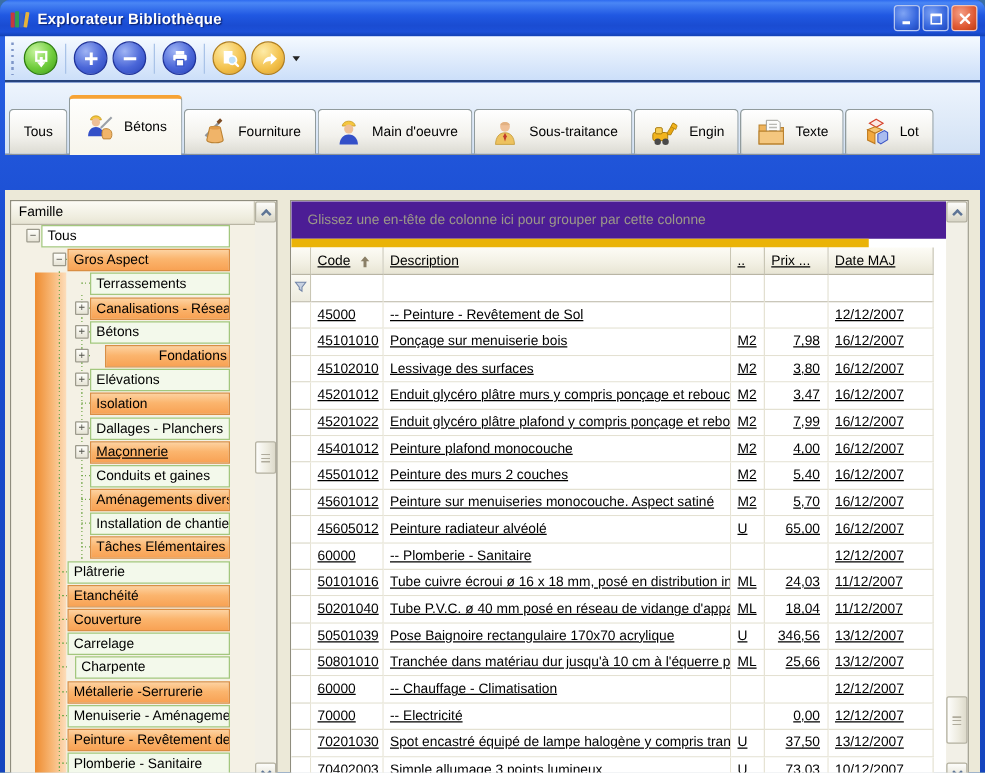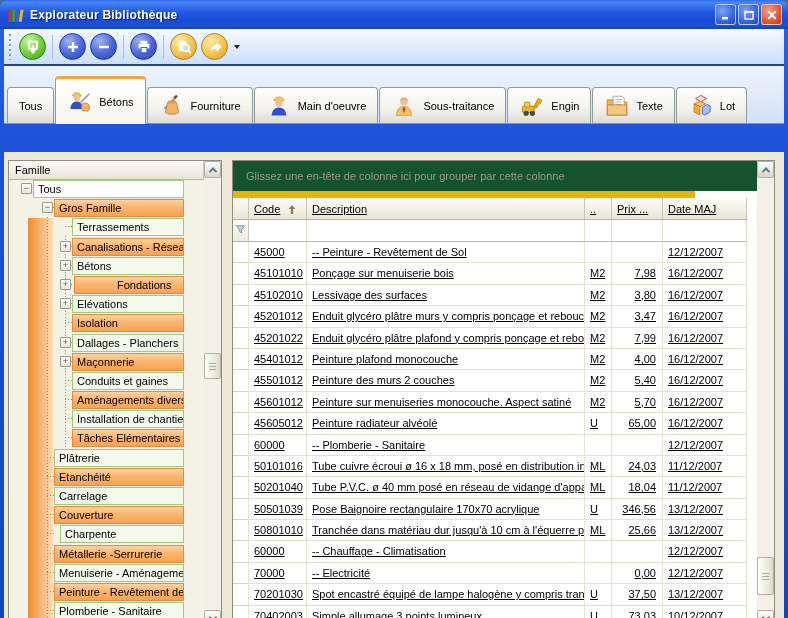--- a/index.html
+++ b/index.html
@@ -84,21 +84,21 @@
   .texp{position:absolute;top:3px;width:11px;height:11px;border:1px solid #9C9A8C;border-radius:1px;
     background:linear-gradient(180deg,#FEFEFA,#E7E4D6);font-size:9px;line-height:8px;text-align:center;
     color:#55554D;cursor:pointer;z-index:2;}
   .tbox{position:absolute;top:0;right:20px;height:18px;line-height:15px;padding:1px 0 0 4px;
     white-space:nowrap;overflow:hidden;z-index:1;}
   .tone-orange{background:linear-gradient(180deg,#FDD2A0 0%,#FBB56E 45%,#F8A254 100%);border:1px solid #D98E44;}
   .tone-green{background:#F3F9EB;border:1px solid #A3C77E;}
   .tone-white{background:#FFFFFF;border:1px solid #A3C77E;}
   
   .grid-content{position:absolute;left:0;top:0;right:17px;bottom:0;background:#FFFFFF;overflow:hidden;}
-  .gbar{height:30px;line-height:30px;background:#14532d;color:#9B9889;padding-left:13px;white-space:nowrap;}
+  .gbar{height:30px;line-height:30px;background:#4c1d95;color:#9B9889;padding-left:13px;white-space:nowrap;}
   .gtable{width:462px;border-top:7px solid #eab308;text-decoration:underline;}
   .grow{display:grid;grid-template-columns:16px 58px 278px 27px 51px 84px;}
   .ghead .gcell{height:22px;line-height:20px;padding:1px 3px 0 5px;
     background:linear-gradient(180deg,#FDFCF6,#F3F1E5 55%,#E8E5D4);
     border-right:1px solid #C9C6B4;border-bottom:1px solid #B9B5A4;cursor:pointer;
     white-space:nowrap;overflow:hidden;display:flex;align-items:center;}
   .ghead .gcell .sort{margin-left:8px;display:inline-flex;}
   .gfilter .gcell{height:22px;background:#fff;border-right:1px solid #E2DFD0;border-bottom:1px solid #B9B5A4;}
   .gfilter .ind,.gdata .ind{background:linear-gradient(180deg,#FBFAF3,#EDEBDE);border-right:1px solid #C9C6B4;}
   .gfilter .ind{display:flex;align-items:center;justify-content:center;cursor:pointer;}
@@ -299,59 +299,59 @@
           <div class="tband"></div>
           <div class="vline" style="left:38px;top:37px;bottom:1px;"></div>
           <div class="vline" style="left:56px;top:56px;height:222px;"></div>
         <div class="trow">
               <span class="texp" style="left: 12px;">−</span>
               <span class="tbox tone-white" style="left: 24px;">Tous</span>
             </div>
             <div class="trow">
               <span class="tstub" style="left: 38px; width: 7px;"></span>
               <span class="texp" style="left: 33px;">−</span>
-              <span class="tbox tone-orange" style="left: 45px;">Gros Famille</span>
+              <span class="tbox tone-orange" style="left: 45px;">Gros Aspect</span>
             </div>
             <div class="trow">
               <span class="tstub" style="left: 56px; width: 7px;"></span>
               <span class="tbox tone-green" style="left: 63px;">Terrassements</span>
             </div>
             <div class="trow">
               <span class="tstub" style="left: 56px; width: 7px;"></span>
               <span class="texp" style="left: 51px;">+</span>
               <span class="tbox tone-orange" style="left: 63px;">Canalisations - Réseaux</span>
             </div>
             <div class="trow">
               <span class="tstub" style="left: 56px; width: 7px;"></span>
               <span class="texp" style="left: 51px;">+</span>
               <span class="tbox tone-green" style="left: 63px;">Bétons</span>
             </div>
             <div class="trow">
               <span class="tstub" style="left: 56px; width: 7px;"></span>
               <span class="texp" style="left: 51px;">+</span>
-              <span class="tbox tone-orange" style="left: 65px; padding-left: 42px;">Fondations</span>
+              <span class="tbox tone-orange" style="left: 75px; padding-left: 42px;">Fondations</span>
             </div>
             <div class="trow">
               <span class="tstub" style="left: 56px; width: 7px;"></span>
               <span class="texp" style="left: 51px;">+</span>
               <span class="tbox tone-green" style="left: 63px;">Elévations</span>
             </div>
             <div class="trow">
               <span class="tstub" style="left: 56px; width: 7px;"></span>
               <span class="tbox tone-orange" style="left: 63px;">Isolation</span>
             </div>
             <div class="trow">
               <span class="tstub" style="left: 56px; width: 7px;"></span>
               <span class="texp" style="left: 51px;">+</span>
               <span class="tbox tone-green" style="left: 63px;">Dallages - Planchers</span>
             </div>
             <div class="trow">
               <span class="tstub" style="left: 56px; width: 7px;"></span>
               <span class="texp" style="left: 51px;">+</span>
-              <span class="tbox tone-orange" style="left: 63px;">Maçonnerie</span>
+              <span class="tbox tone-orange" style="left: 63px; text-decoration: underline;">Maçonnerie</span>
             </div>
             <div class="trow">
               <span class="tstub" style="left: 56px; width: 7px;"></span>
               <span class="tbox tone-green" style="left: 63px;">Conduits et gaines</span>
             </div>
             <div class="trow">
               <span class="tstub" style="left: 56px; width: 7px;"></span>
               <span class="tbox tone-orange" style="left: 63px;">Aménagements divers</span>
             </div>
             <div class="trow">
@@ -365,25 +365,25 @@
             <div class="trow">
               <span class="tstub" style="left: 38px; width: 7px;"></span>
               <span class="tbox tone-green" style="left: 45px;">Plâtrerie</span>
             </div>
             <div class="trow">
               <span class="tstub" style="left: 38px; width: 7px;"></span>
               <span class="tbox tone-orange" style="left: 45px;">Etanchéité</span>
             </div>
             <div class="trow">
               <span class="tstub" style="left: 38px; width: 7px;"></span>
+              <span class="tbox tone-orange" style="left: 45px;">Couverture</span>
+            </div>
+            <div class="trow">
+              <span class="tstub" style="left: 38px; width: 7px;"></span>
               <span class="tbox tone-green" style="left: 45px;">Carrelage</span>
-            </div>
-            <div class="trow">
-              <span class="tstub" style="left: 38px; width: 7px;"></span>
-              <span class="tbox tone-orange" style="left: 45px;">Couverture</span>
             </div>
             <div class="trow">
               <span class="tstub" style="left: 38px; width: 7px;"></span>
               <span class="tbox tone-green" style="left: 51px;">Charpente</span>
             </div>
             <div class="trow">
               <span class="tstub" style="left: 38px; width: 7px;"></span>
               <span class="tbox tone-orange" style="left: 45px;">Métallerie -Serrurerie</span>
             </div>
             <div class="trow">

